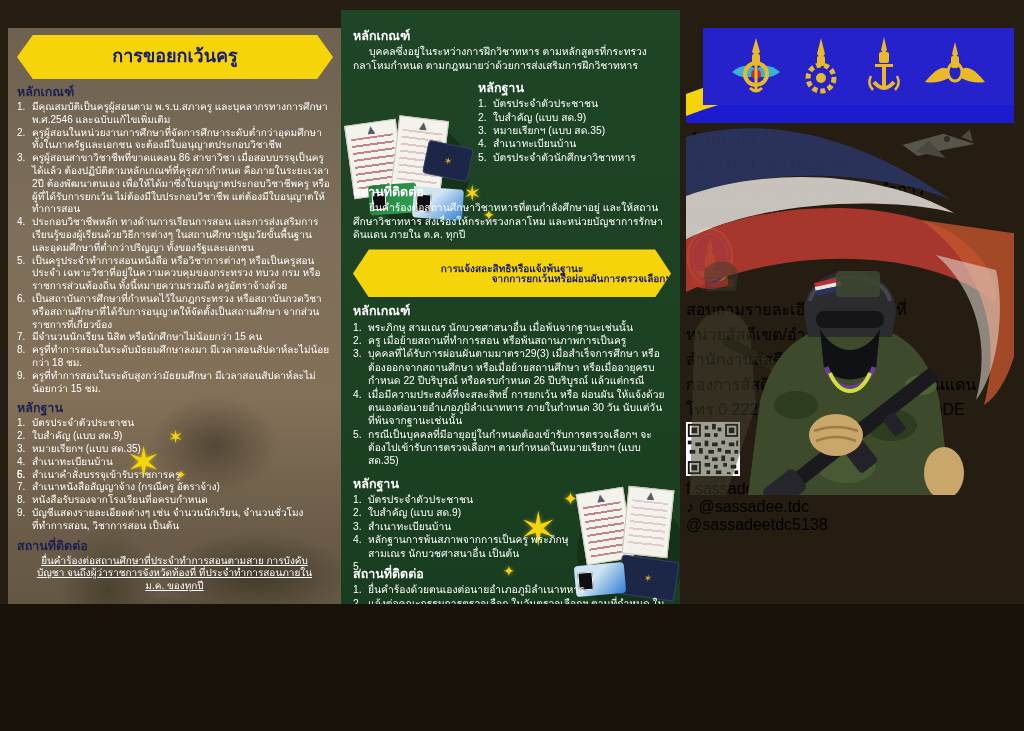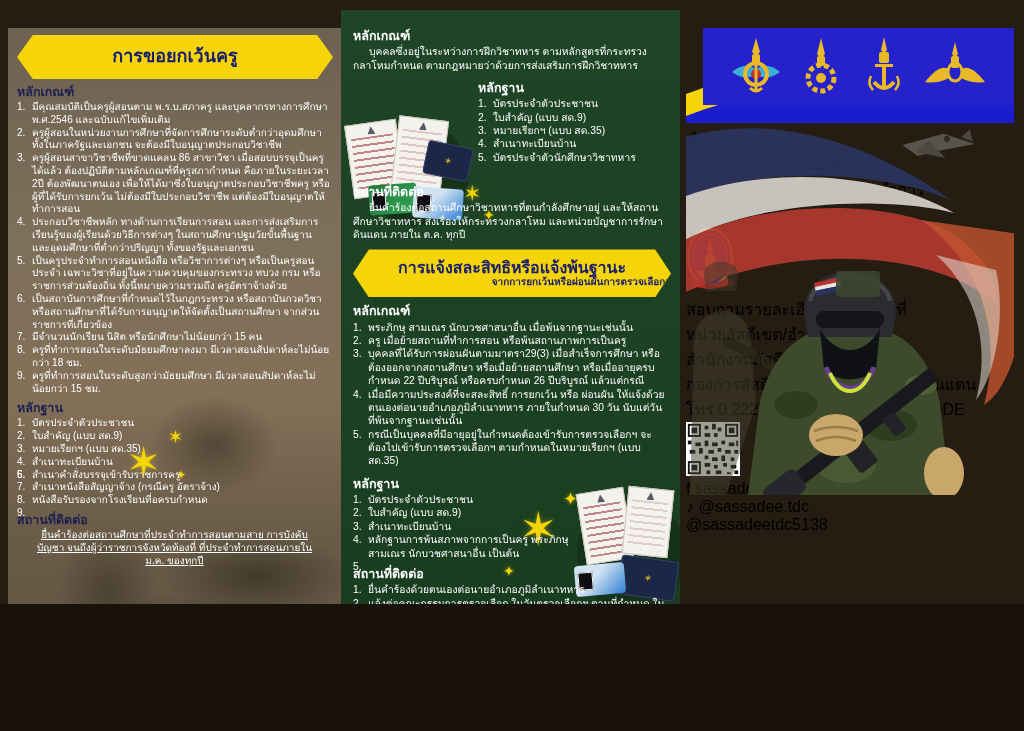--- a/index.html
+++ b/index.html
@@ -131,21 +131,21 @@
       <div class="sec-h">หลักฐาน</div>
       <ol class="nlist">
         <li><span class="n">1.</span><span>บัตรประจำตัวประชาชน</span></li>
         <li><span class="n">2.</span><span>ใบสำคัญ (แบบ สด.9)</span></li>
         <li><span class="n">3.</span><span>หมายเรียกฯ (แบบ สด.35)</span></li>
         <li><span class="n">4.</span><span>สำเนาทะเบียนบ้าน</span></li>
         <li><span class="n">5.</span></li>
         <li><span class="n">6.</span><span>สำเนาคำสั่งบรรจุเข้ารับราชการครู</span></li>
         <li><span class="n">7.</span><span>สำเนาหนังสือสัญญาจ้าง (กรณีครู อัตราจ้าง)</span></li>
         <li><span class="n">8.</span><span>หนังสือรับรองจากโรงเรียนที่อครบกำหนด</span></li>
-        <li><span class="n">9.</span></li>
+        <li><span class="n">9.</span><span>บัญชีแสดงรายละเอียดต่างๆ เช่น จำนวนนักเรียน, จำนวนชั่วโมงที่ทำการสอน, วิชาการสอน เป็นต้น</span></li>
       </ol>
 
       <div class="sec-h">สถานที่ติดต่อ</div>
       <div class="contact-p">ยื่นคำร้องต่อสถานศึกษาที่ประจำทำการสอนตามสาย การบังคับบัญชา จนถึงผู้ว่าราชการจังหวัดท้องที่ ที่ประจำทำการสอนภายใน ม.ค. ของทุกปี</div>
     </div>
 
     <span class="sparkle" style="left:118px; top:408px; font-size:42px;">✶</span>
     <span class="sparkle" style="left:160px; top:398px; font-size:18px;">✶</span>
     <span class="sparkle" style="left:168px; top:440px; font-size:12px;">✦</span>
 
@@ -170,21 +170,21 @@
           <li><span class="n">3.</span><span>หมายเรียกฯ (แบบ สด.35)</span></li>
           <li><span class="n">4.</span><span>สำเนาทะเบียนบ้าน</span></li>
           <li><span class="n">5.</span><span>บัตรประจำตัวนักศึกษาวิชาทหาร</span></li>
         </ol>
       </div>
 
       <div class="sec-h">สถานที่ติดต่อ</div>
       <div class="indent-p">ยื่นคำร้องต่อสถานศึกษาวิชาทหารที่ตนกำลังศึกษาอยู่ และให้สถานศึกษาวิชาทหาร ส่งเรื่องให้กระทรวงกลาโหม และหน่วยบัญชาการรักษาดินแดน ภายใน ต.ค. ทุกปี</div>
 
       <div class="banner two">
-        <span style="font-size:16px; line-height:1.1;">การแจ้งสละสิทธิหรือแจ้งพ้นฐานะ</span>
+        <span style="font-size:10px; line-height:1.1;">การแจ้งสละสิทธิหรือแจ้งพ้นฐานะ</span>
         <span class="b2">จากการยกเว้นหรือผ่อนผันการตรวจเลือกฯ</span>
       </div>
 
       <div class="sec-h">หลักเกณฑ์</div>
       <ol class="nlist">
         <li><span class="n">1.</span><span>พระภิกษุ สามเณร นักบวชศาสนาอื่น เมื่อพ้นจากฐานะเช่นนั้น</span></li>
         <li><span class="n">2.</span><span>ครู เมื่อย้ายสถานที่ทำการสอน หรือพ้นสถานภาพการเป็นครู</span></li>
         <li><span class="n">3.</span><span>บุคคลที่ได้รับการผ่อนผันตามมาตรา29(3) เมื่อสำเร็จการศึกษา หรือต้องออกจากสถานศึกษา หรือเมื่อย้ายสถานศึกษา หรือเมื่ออายุครบกำหนด 22 ปีบริบูรณ์ หรือครบกำหนด 26 ปีบริบูรณ์ แล้วแต่กรณี</span></li>
         <li><span class="n">4.</span><span>เมื่อมีความประสงค์ที่จะสละสิทธิ์ การยกเว้น หรือ ผ่อนผัน ให้แจ้งด้วยตนเองต่อนายอำเภอภูมิลำเนาทหาร ภายในกำหนด 30 วัน นับแต่วันที่พ้นจากฐานะเช่นนั้น</span></li>
         <li><span class="n">5.</span><span>กรณีเป็นบุคคลที่มีอายุอยู่ในกำหนดต้องเข้ารับการตรวจเลือกฯ จะต้องไปเข้ารับการตรวจเลือกฯ ตามกำหนดในหมายเรียกฯ (แบบ สด.35)</span></li>

